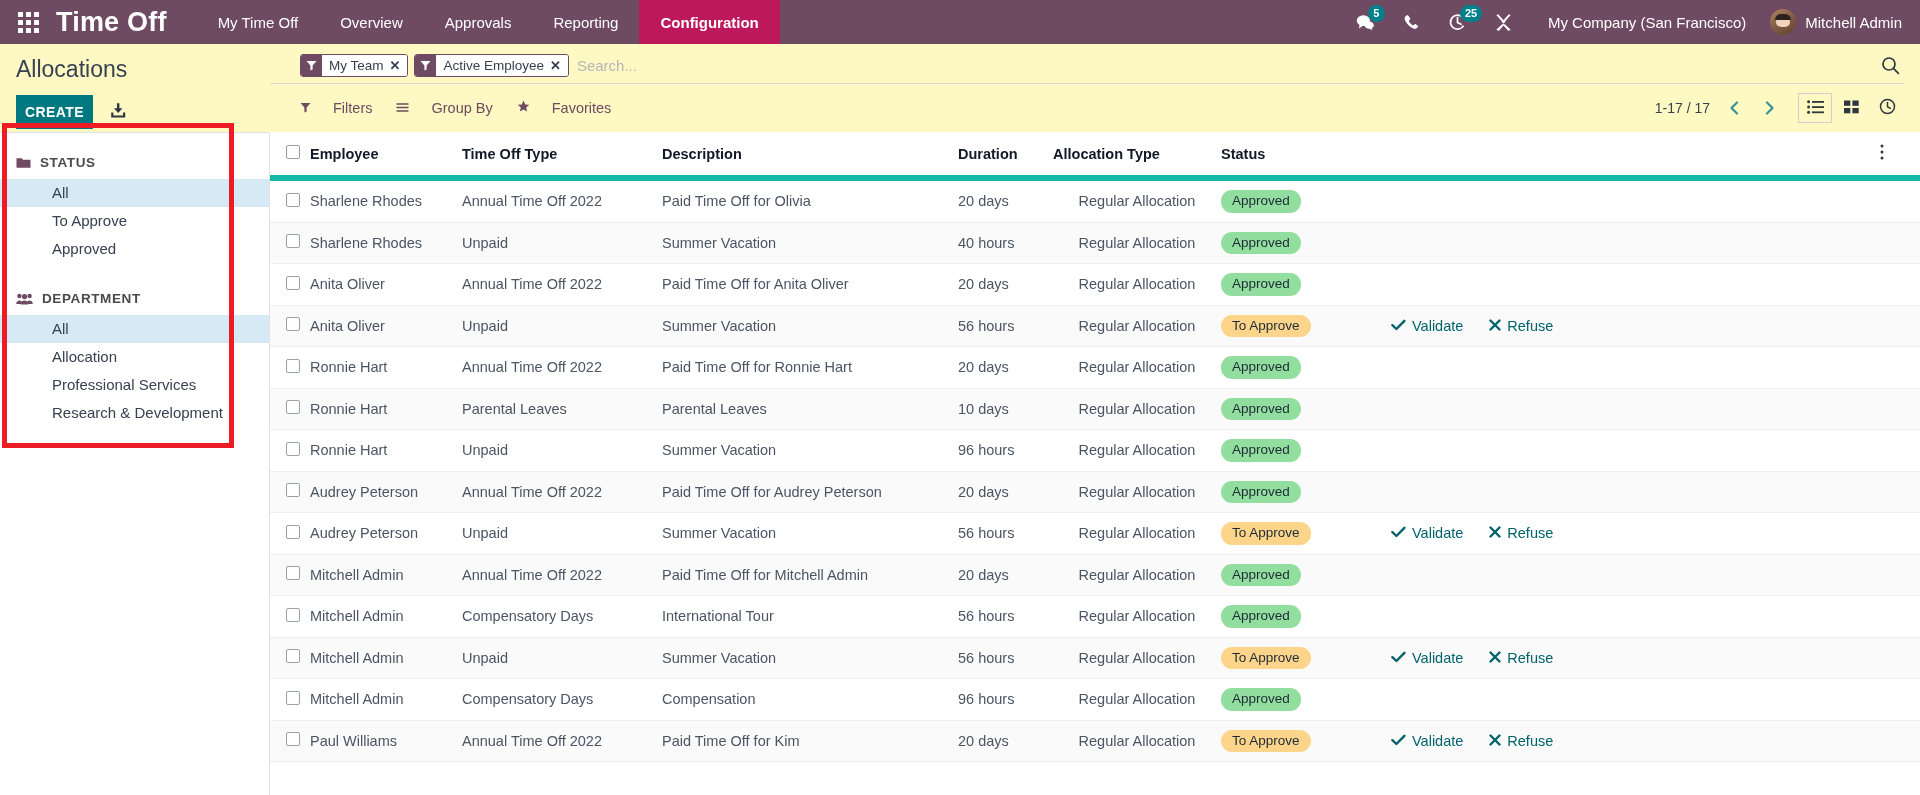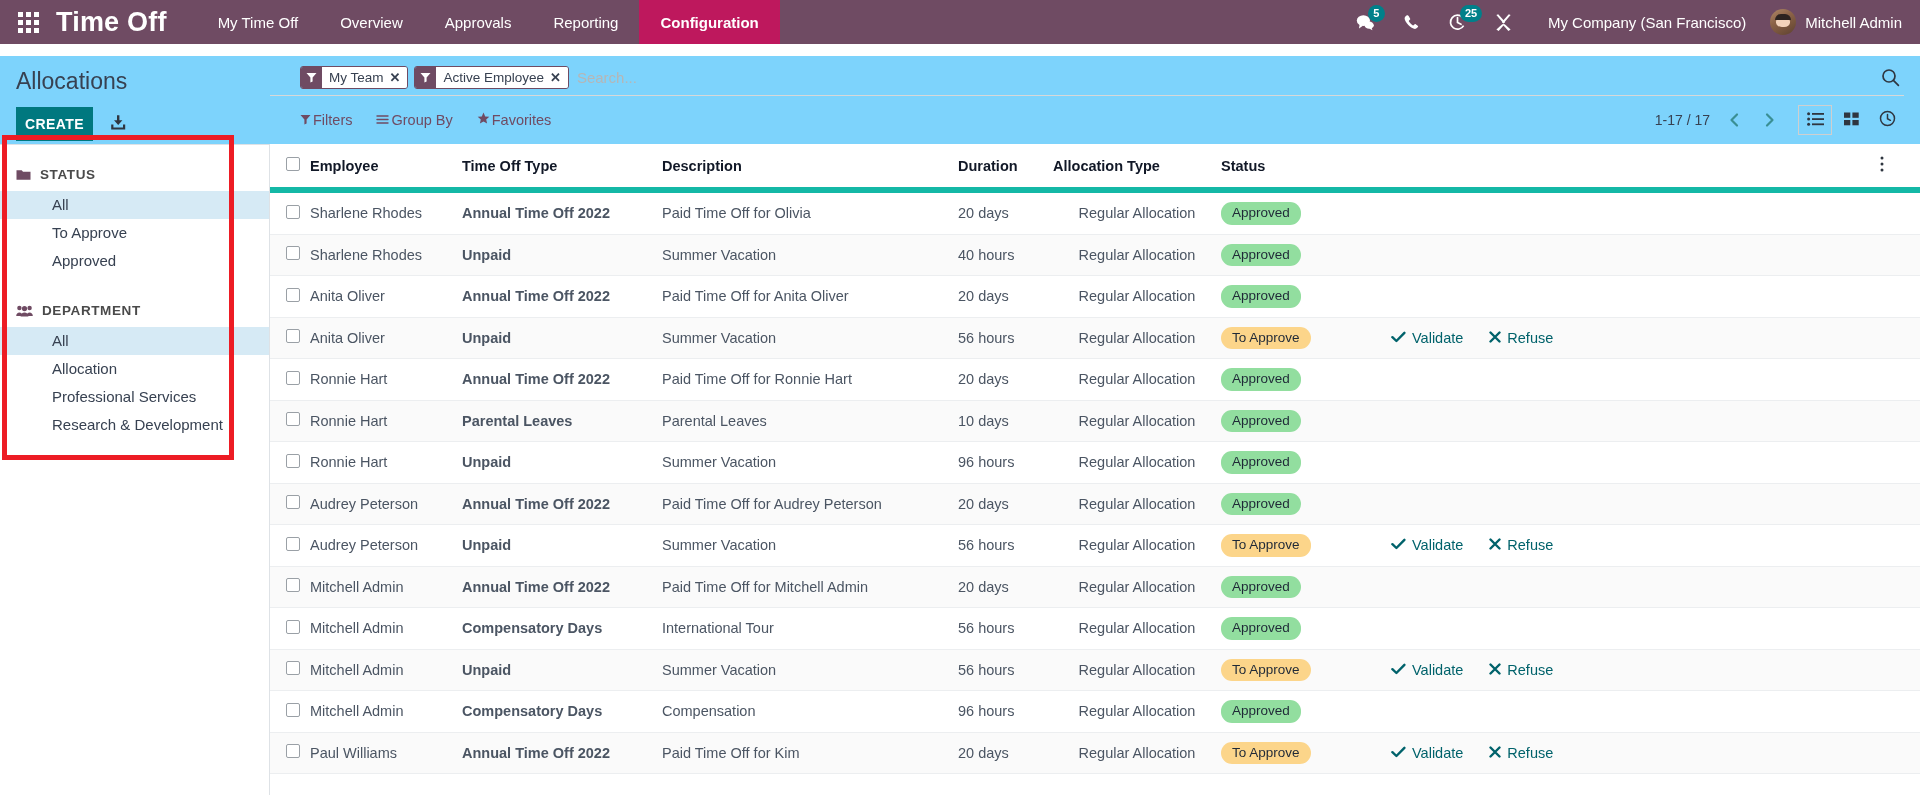--- a/index.html
+++ b/index.html
@@ -96,21 +96,21 @@
     background: #f3d3bb; left: 6px; top: 7px;
   }
   .avatar::before {
     content: ""; position: absolute;
     width: 16px; height: 6px; border-radius: 8px 8px 0 0;
     background: #2c2320; left: 5px; top: 5px; z-index: 2;
   }
   .user-name { font-size: 15px; white-space: nowrap; }
 
   
-  .control-panel { background: #7dd3fc; margin-top: 12px; }
+  .control-panel { background: #fef9c3; }
   .cp-top {
     display: flex; align-items: flex-start;
     padding: 10px 0 0 0;
     min-height: 42px;
   }
   .cp-left { width: 270px; padding-left: 16px; flex: none; }
   .page-title { font-size: 23px; font-weight: 400; color: #374151; line-height: 30px; }
   .cp-actions { display: flex; align-items: center; gap: 14px; margin-top: 11px; }
   .btn-create {
     background: #00787f;
@@ -173,21 +173,21 @@
   }
   .search-input::placeholder { color: #b6b6b6; }
   .search-go { color: #374151; cursor: pointer; padding: 0 4px; display:flex; }
 
   .toolbar-row {
     display: flex; align-items: center;
     padding: 9px 16px 9px 0;
     margin-left: 30px;
   }
   .tb-item {
-    display: flex; align-items: center; gap: 2px;
+    display: flex; align-items: center; gap: 22px;
     color: #6f4b63; font-size: 14.5px; cursor: pointer;
     padding: 0 14px 0 0; margin-right: 10px;
   }
   .pager-zone { margin-left: auto; display: flex; align-items: center; gap: 14px; }
   .pager-count { font-size: 14px; color: #374151; white-space: nowrap; }
   .pager-btn { color: #3a8f93; cursor: pointer; padding: 0 3px; display:flex; align-items:center; }
   .view-switch { display: flex; align-items: center; gap: 2px; margin-left: 4px; }
   .view-btn {
     width: 34px; height: 30px;
     display: flex; align-items: center; justify-content: center;
@@ -255,21 +255,21 @@
   tbody tr:nth-child(even) { background: #fafafa; }
   .col-cb { width: 40px; padding-left: 16px !important; }
   .col-emp { width: 152px; }
   .col-type { width: 200px; }
   .col-desc { width: 296px; }
   .col-dur { width: 95px; }
   .col-alloc { width: 168px; text-align: center; }
   .col-status { width: 170px; }
   .col-act { width: auto; }
   .col-menu { width: 40px; text-align: right; padding-right: 14px !important; }
-  .cell-bold { font-weight: bold; color: #111827; }
+  .cell-bold { font-weight: normal; color: #111827; }
   .ocheck {
     width: 14px; height: 14px;
     border: 1px solid #9aa0a6; background: #ffffff;
     border-radius: 2px; display: inline-block; cursor: pointer;
   }
   .badge {
     display: inline-block;
     border-radius: 11px;
     padding: 3px 11px 4px 11px;
     font-size: 13.5px;

